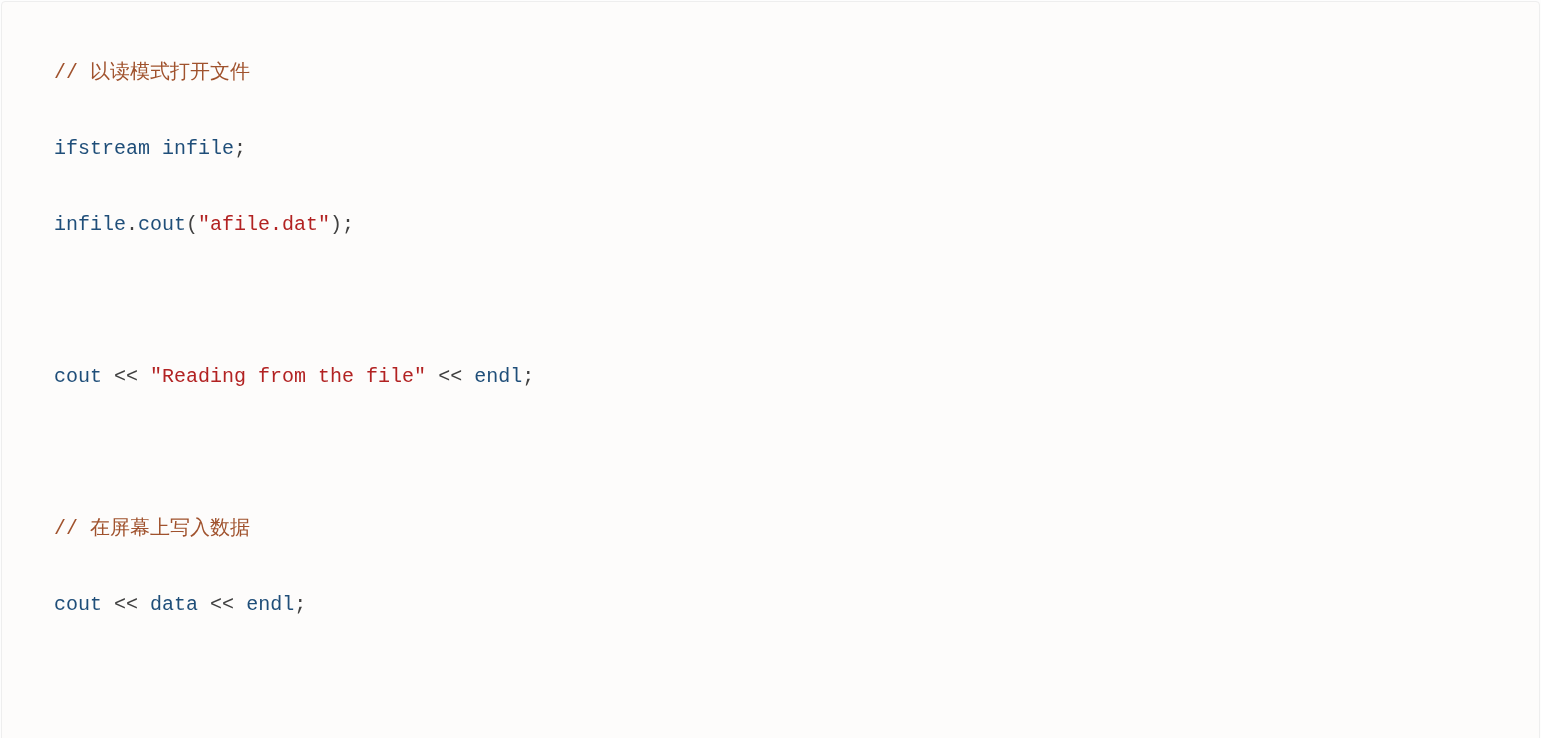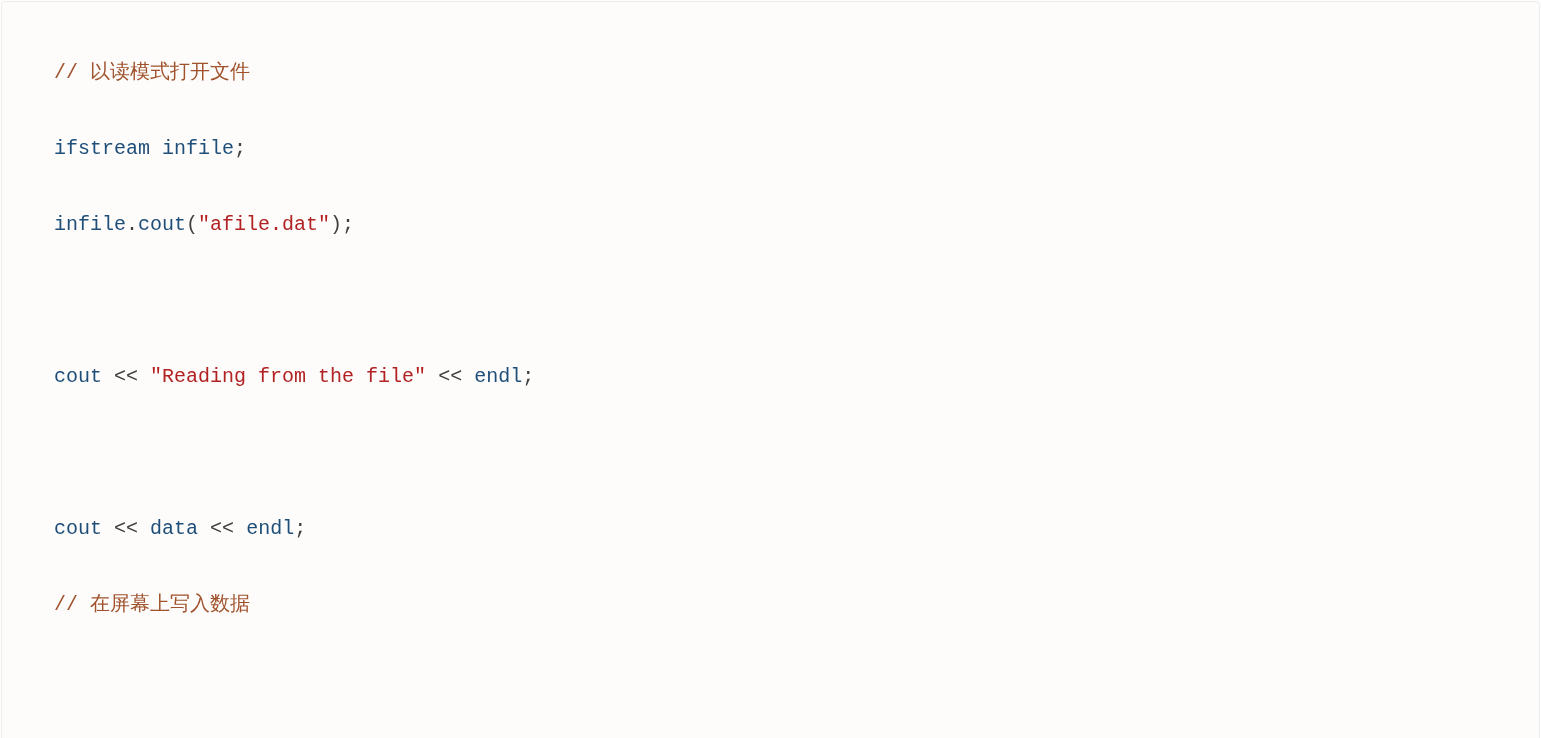--- a/index.html
+++ b/index.html
@@ -31,22 +31,22 @@
 </head>
 <body>
 
 <div class="code-block">
 <div><span class="indent"></span><span class="comment">// 以读模式打开文件</span></div>
 <div><span class="indent"></span><span class="ident">ifstream</span><span> </span><span class="ident">infile</span><span class="punct">;</span></div>
 <div><span class="indent"></span><span class="ident">infile</span><span class="punct">.</span><span class="ident">cout</span><span class="punct">(</span><span class="string">"afile.dat"</span><span class="punct">)</span><span class="punct">;</span></div>
 <div class="blank"></div>
 <div><span class="indent"></span><span class="ident">cout</span><span> </span><span class="op">&lt;&lt;</span><span> </span><span class="string">"Reading from the file"</span><span> </span><span class="op">&lt;&lt;</span><span> </span><span class="ident">endl</span><span class="punct">;</span></div>
 <div class="blank"></div>
+<div><span class="indent"></span><span class="comment">// 在屏幕上写入数据</span></div>
 <div><span class="indent"></span><span class="ident">cout</span><span> </span><span class="op">&lt;&lt;</span><span> </span><span class="ident">data</span><span> </span><span class="op">&lt;&lt;</span><span> </span><span class="ident">endl</span><span class="punct">;</span></div>
-<div><span class="indent"></span><span class="comment">// 在屏幕上写入数据</span></div>
 
 
 
 
 
 
 
 
 
 

